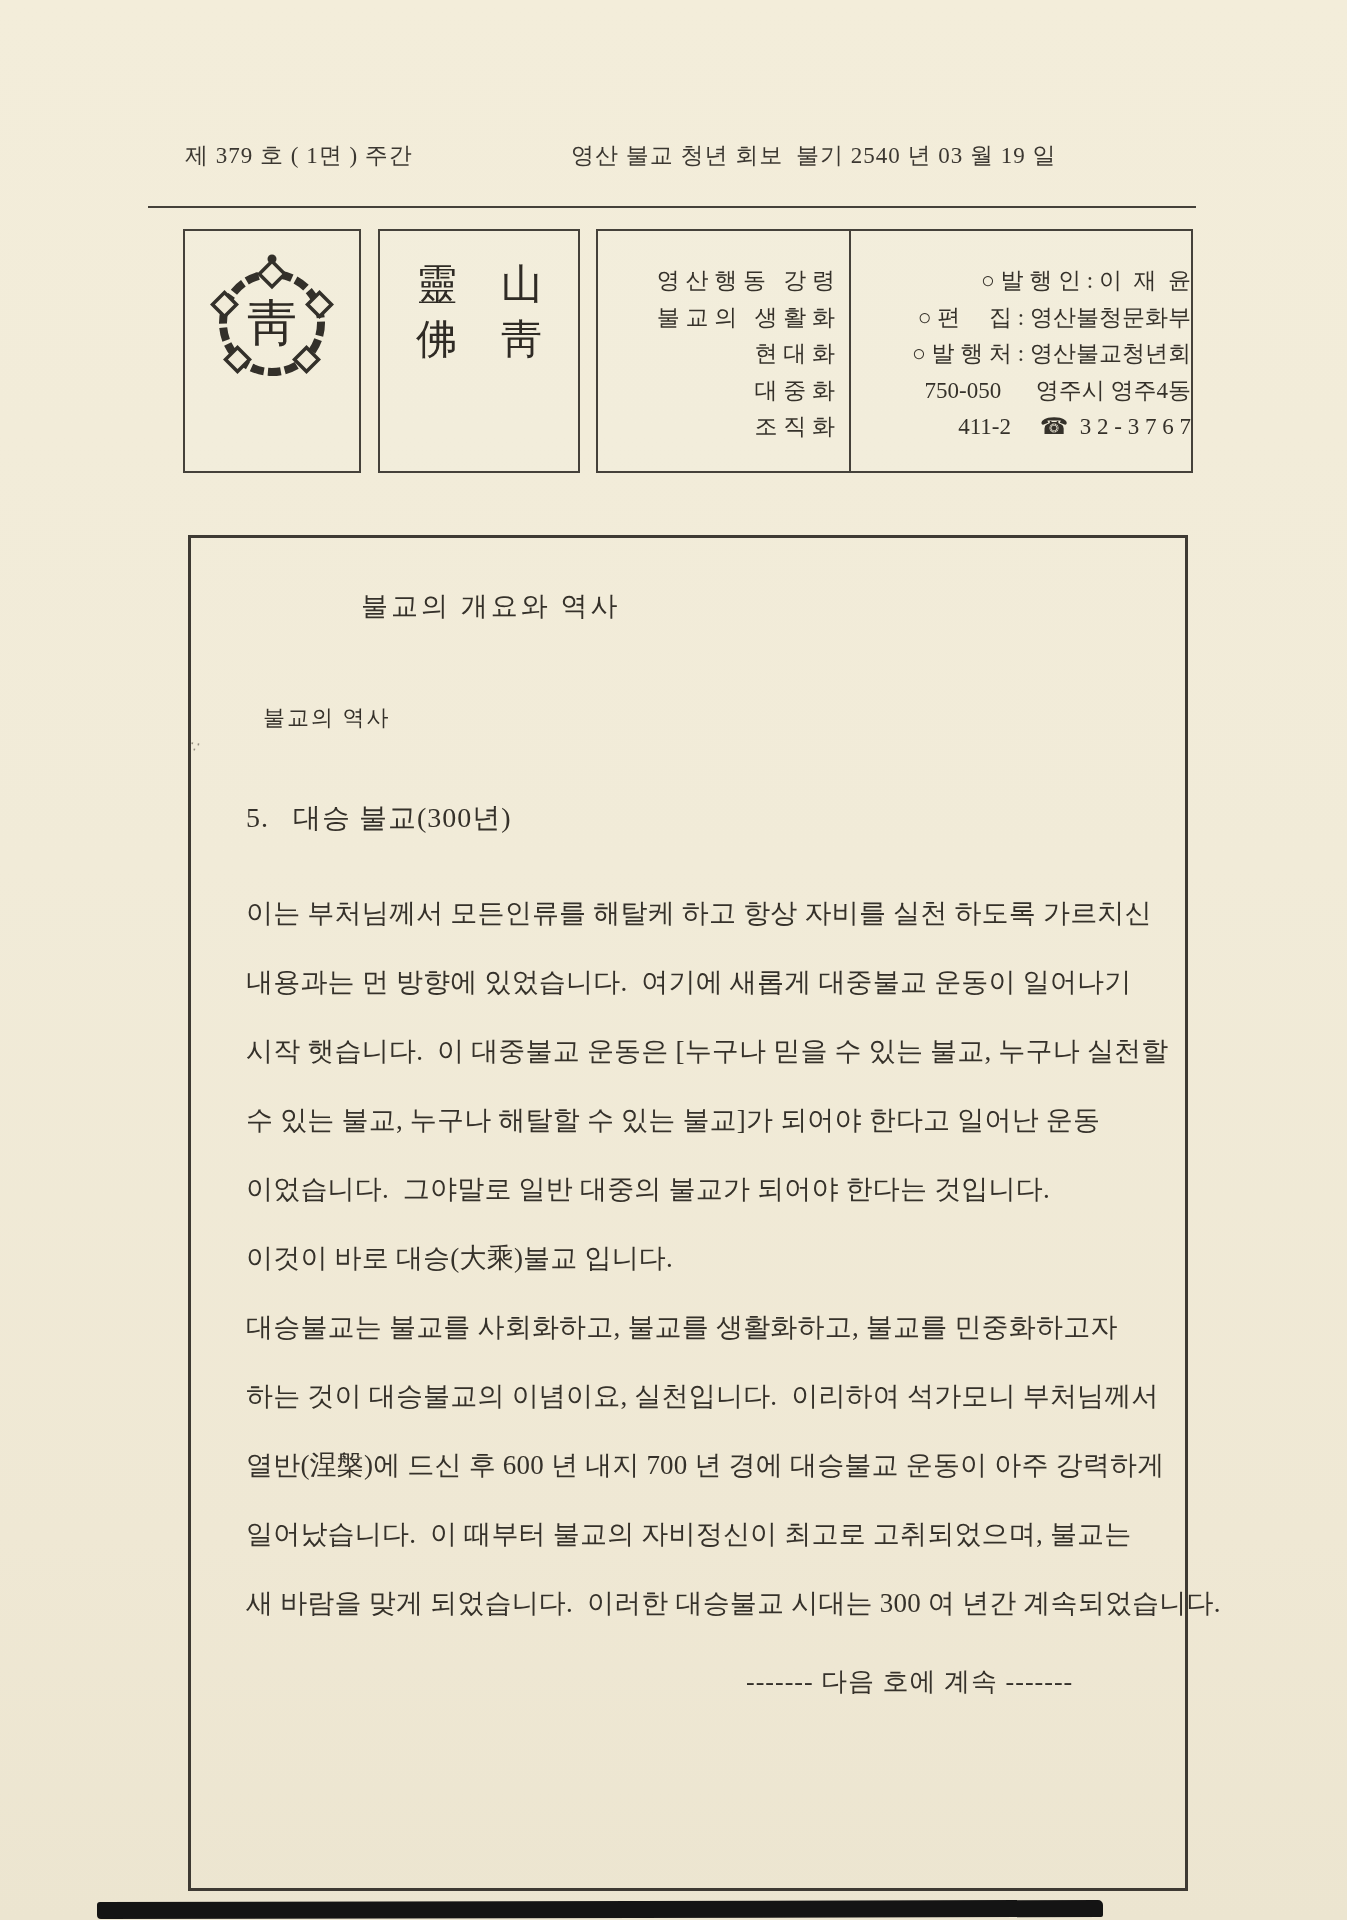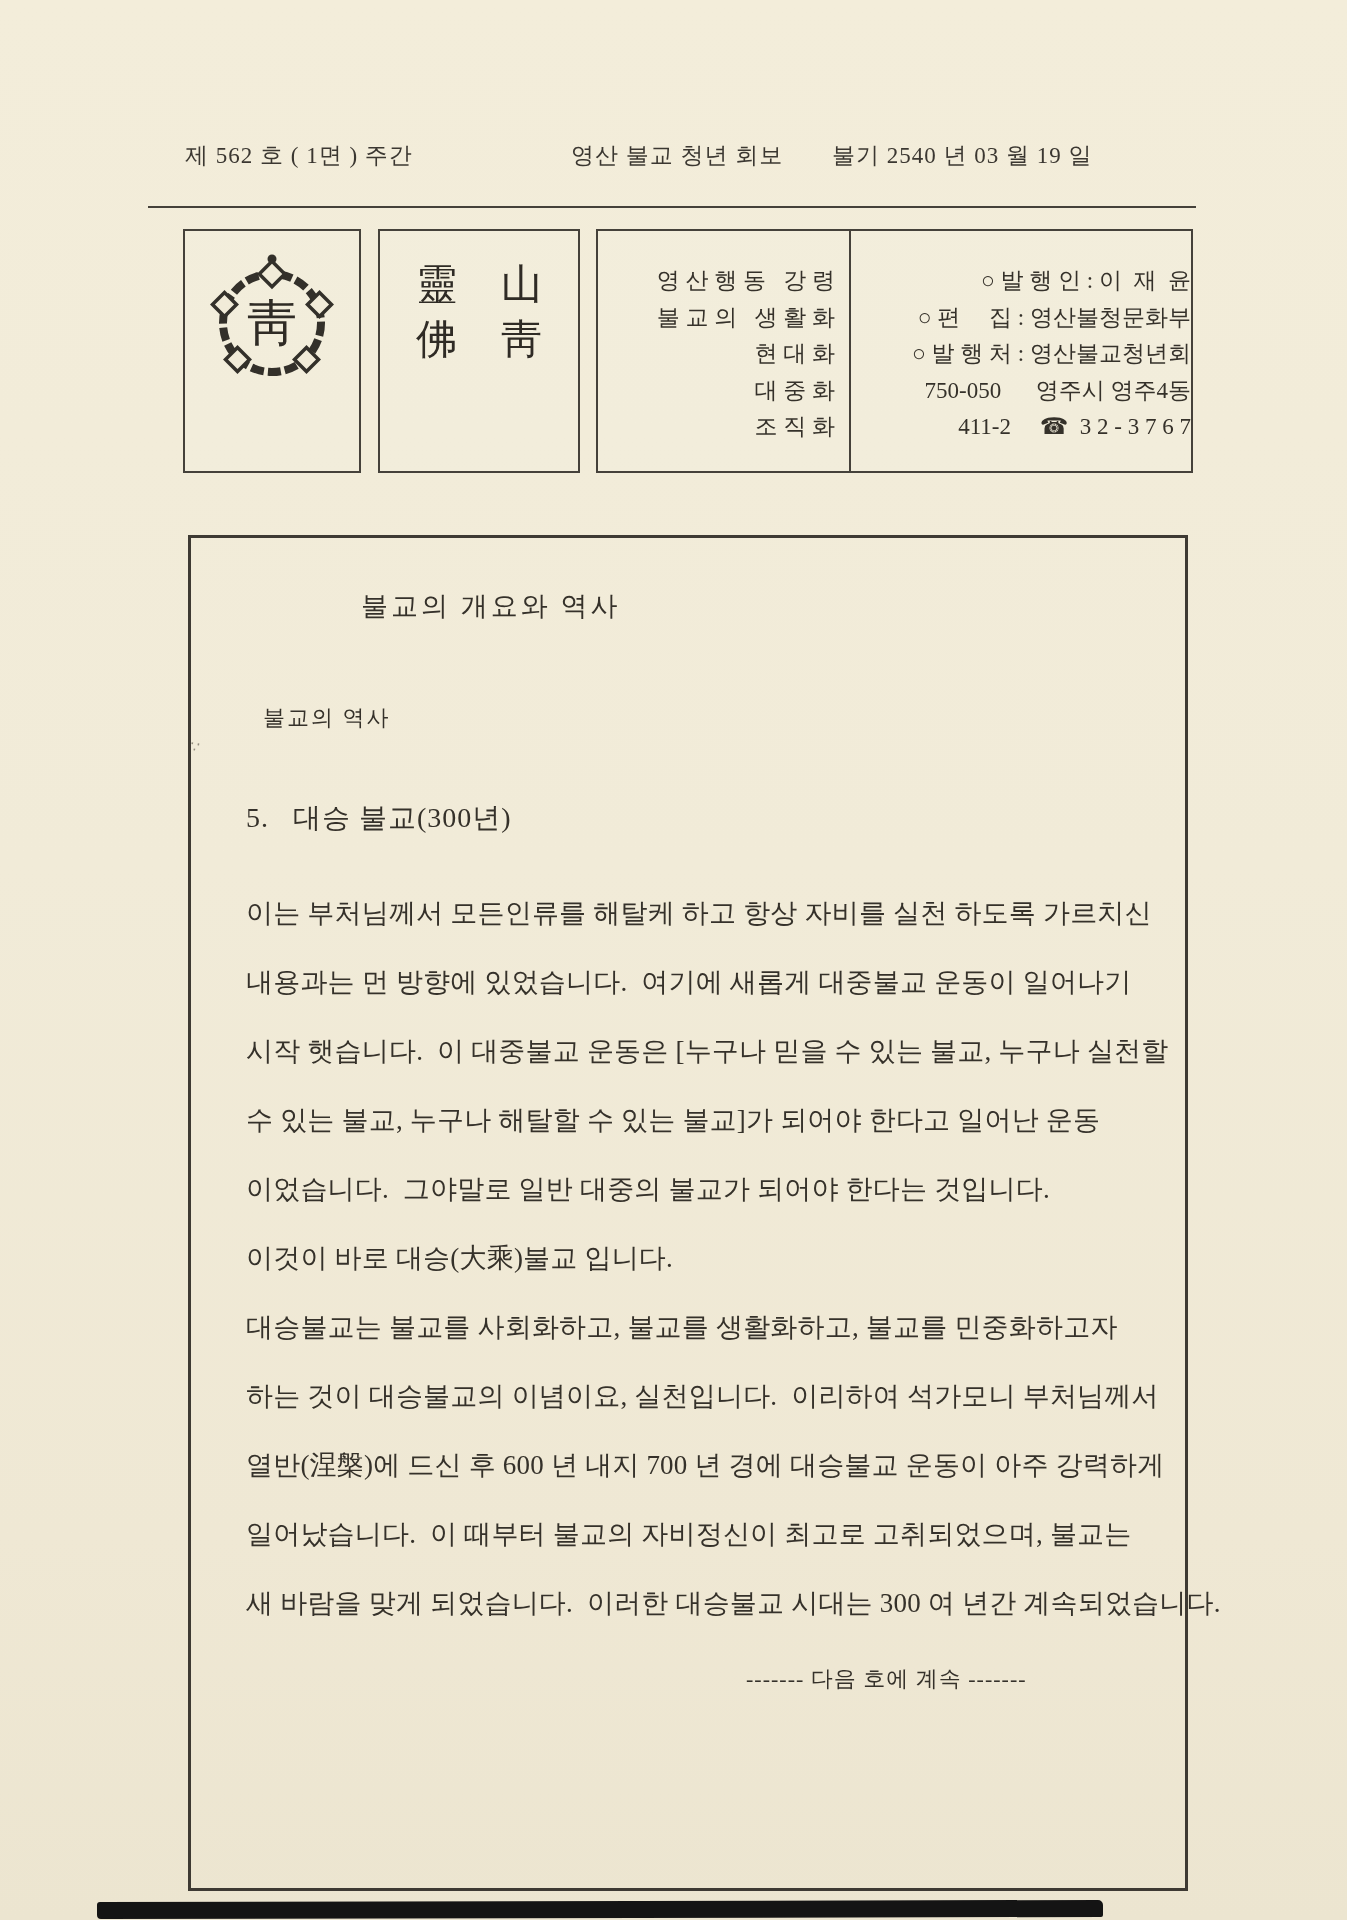--- a/index.html
+++ b/index.html
@@ -10,21 +10,21 @@
   }
   .page{
     position:relative;width:1347px;height:1920px;overflow:hidden;
     background:linear-gradient(180deg,#f3edda 0%,#f1ebd8 45%,#efe8d4 80%,#ece5d0 100%);
     color:#35312a;
   }
   
   .topline span{position:absolute;top:140px;font-size:23px;letter-spacing:1px;white-space:pre;color:#3b3731;}
   .topline .issue{left:185px;}
   .topline .ttl{left:571px;}
-  .topline .date{left:832px;}
+  .topline .date{left:796px;}
   .rule{position:absolute;left:148px;top:206px;width:1048px;height:2px;background:#45413a;}
 
   
   .mbox{position:absolute;top:229px;height:244px;border:2px solid #45413a;background:rgba(255,255,255,0.06);box-sizing:border-box;}
   .box-logo{left:183px;width:178px;}
   .box-name{left:378px;width:202px;}
   .box-info{left:596px;width:597px;display:flex;}
 
   .box-logo svg{display:block;margin:10px auto 0 auto;}
 
@@ -36,32 +36,32 @@
   .pubcol{flex:1;border-left:2px solid #45413a;box-sizing:border-box;padding:32px 0 0 16px;text-align:right;}
   .pubcol div{font-size:23px;line-height:36.5px;white-space:pre;color:#35312a;}
 
   
   .main-box{position:absolute;left:188px;top:535px;width:1000px;height:1356px;border:3px solid #3e3a33;box-sizing:border-box;}
   .a-title{position:absolute;left:170px;top:50px;font-size:27px;letter-spacing:3px;white-space:pre;}
   .a-sub{position:absolute;left:72px;top:165px;font-size:22px;letter-spacing:2px;white-space:pre;}
   .a-sec{position:absolute;left:55px;top:261px;font-size:28px;letter-spacing:1px;white-space:pre;}
   .a-body{position:absolute;left:55px;top:362px;width:920px;}
   .a-body div{font-size:27px;line-height:27px;margin-bottom:42px;letter-spacing:0.2px;white-space:pre;}
-  .a-cont{position:absolute;left:555px;top:1126px;font-size:22px;letter-spacing:1px;white-space:pre;}
+  .a-cont{position:absolute;left:555px;top:1126px;font-size:26px;letter-spacing:1px;white-space:pre;}
 
   .speck{position:absolute;left:190px;top:738px;font-size:15px;color:rgba(70,64,52,0.55);transform:rotate(10deg);}
   .bottom-strip{position:absolute;left:97px;top:1901px;width:1006px;height:17px;background:#141414;border-radius:3px 5px 2px 4px;transform:rotate(-0.12deg);}
 </style>
 </head>
 <body>
 
 <div class="page">
 
   <div class="topline">
-    <span class="issue">제 562 호 ( 1면 ) 주간</span>
+    <span class="issue">제 379 호 ( 1면 ) 주간</span>
     <span class="ttl">영산 불교 청년 회보</span>
     <span class="date">불기 2540 년 03 월 19 일</span>
   </div>
   <div class="rule"></div>
 
   <div class="mbox box-logo">
     <svg width="146" height="150" viewBox="0 0 146 150">
       <circle cx="73" cy="18" r="4.5" fill="#33302a"></circle>
       <circle cx="73" cy="82" r="49" fill="none" stroke="#33302a" stroke-width="8" stroke-dasharray="13 4"></circle>
       <g fill="#f1ebd8" stroke="#33302a" stroke-width="3.5">

